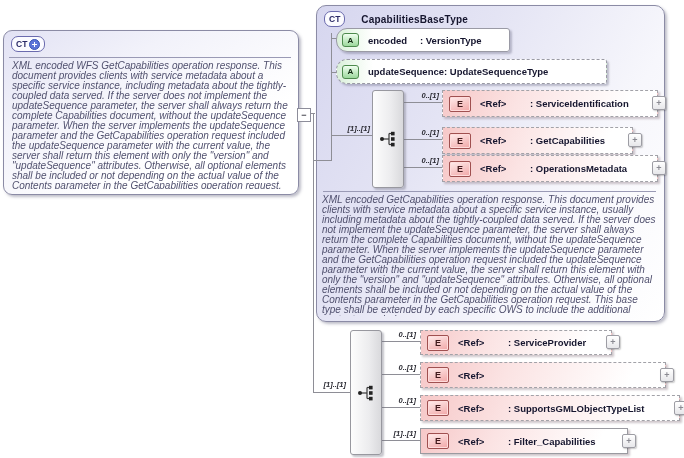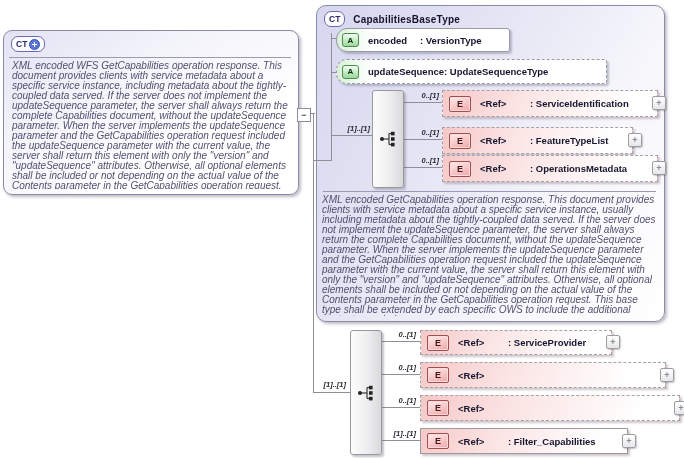--- a/index.html
+++ b/index.html
@@ -5,21 +5,21 @@
   html,body{margin:0;padding:0;background:#ffffff;}
   #stage{position:relative;width:684px;height:458px;background:#ffffff;overflow:hidden;
          font-family:"Liberation Sans",sans-serif;}
   
   .node-box{position:absolute;border:1px solid #8b8ba5;border-radius:9px;
             box-shadow:2px 2px 3px rgba(110,110,135,.45);}
   #left-box{left:3px;top:30px;width:294px;height:163px;
             background:linear-gradient(150deg,#e2e2f4 0%,#f2f2fa 30%,#ffffff 70%);}
   #base-box{left:316px;top:5px;width:347px;height:315px;border-radius:10px;
             background:linear-gradient(120deg,#d6d6ef 0%,#e4e4f4 35%,#f7f7fc 70%,#ffffff 100%);}
-  .box-header{display:flex;align-items:center;gap:8px;padding:5px 7px 3px 7px;}
+  .box-header{display:flex;align-items:center;gap:16px;padding:5px 7px 3px 7px;}
   .box-title{font-size:10px;font-weight:bold;color:#15152e;letter-spacing:.2px;white-space:nowrap;}
   .ct-badge{display:inline-flex;align-items:center;justify-content:center;gap:2px;
             height:14px;padding:0 4px;border:1.4px solid #6b6bae;border-radius:7px;
             background:#fbfbff;font-size:8.5px;font-weight:bold;color:#2a2a66;}
   .plus-circle{display:inline-block;width:9px;height:9px;border-radius:50%;
                background:#5b74d8;border:1px solid #3a54b4;position:relative;}
   .plus-circle:before,.plus-circle:after{content:"";position:absolute;background:#ffffff;}
   .plus-circle:before{left:2px;top:4px;width:5px;height:1px;}
   .plus-circle:after{left:4px;top:2px;width:1px;height:5px;}
   .sep{position:absolute;height:1px;background:#9a9ab5;}
@@ -161,21 +161,21 @@
   <div class="element" style="left:442px;top:90px;width:208px;height:25px;">
     <span class="e-badge">E</span>
     <span class="ref">&lt;Ref&gt;</span>
     <span class="type">: ServiceIdentification</span>
   </div>
   <div class="plusbtn" style="left:652px;top:96px;">+</div>
 
   <div class="element" style="left:442px;top:127px;width:183px;height:25px;">
     <span class="e-badge">E</span>
     <span class="ref">&lt;Ref&gt;</span>
-    <span class="type">: FeatureTypeList</span>
+    <span class="type">: GetCapabilities</span>
   </div>
   <div class="plusbtn" style="left:628px;top:133px;">+</div>
 
   <div class="element" style="left:442px;top:155px;width:208px;height:25px;">
     <span class="e-badge">E</span>
     <span class="ref">&lt;Ref&gt;</span>
     <span class="type">: OperationsMetadata</span>
   </div>
   <div class="plusbtn" style="left:652px;top:161px;">+</div>
 
@@ -188,20 +188,21 @@
 
   <div class="element" style="left:420px;top:362px;width:238px;height:24px;">
     <span class="e-badge">E</span>
     <span class="ref">&lt;Ref&gt;</span>
   </div>
   <div class="plusbtn" style="left:660px;top:368px;">+</div>
 
   <div class="element" style="left:420px;top:395px;width:252px;height:24px;">
     <span class="e-badge">E</span>
     <span class="ref">&lt;Ref&gt;</span>
+    <span class="type">: SupportsGMLObjectTypeList</span>
   </div>
   <div class="plusbtn" style="left:674px;top:401px;">+</div>
 
   <div class="element required" style="left:420px;top:428px;width:200px;height:24px;">
     <span class="e-badge">E</span>
     <span class="ref">&lt;Ref&gt;</span>
     <span class="type">: Filter_Capabilities</span>
   </div>
   <div class="plusbtn" style="left:622px;top:434px;">+</div>
 

